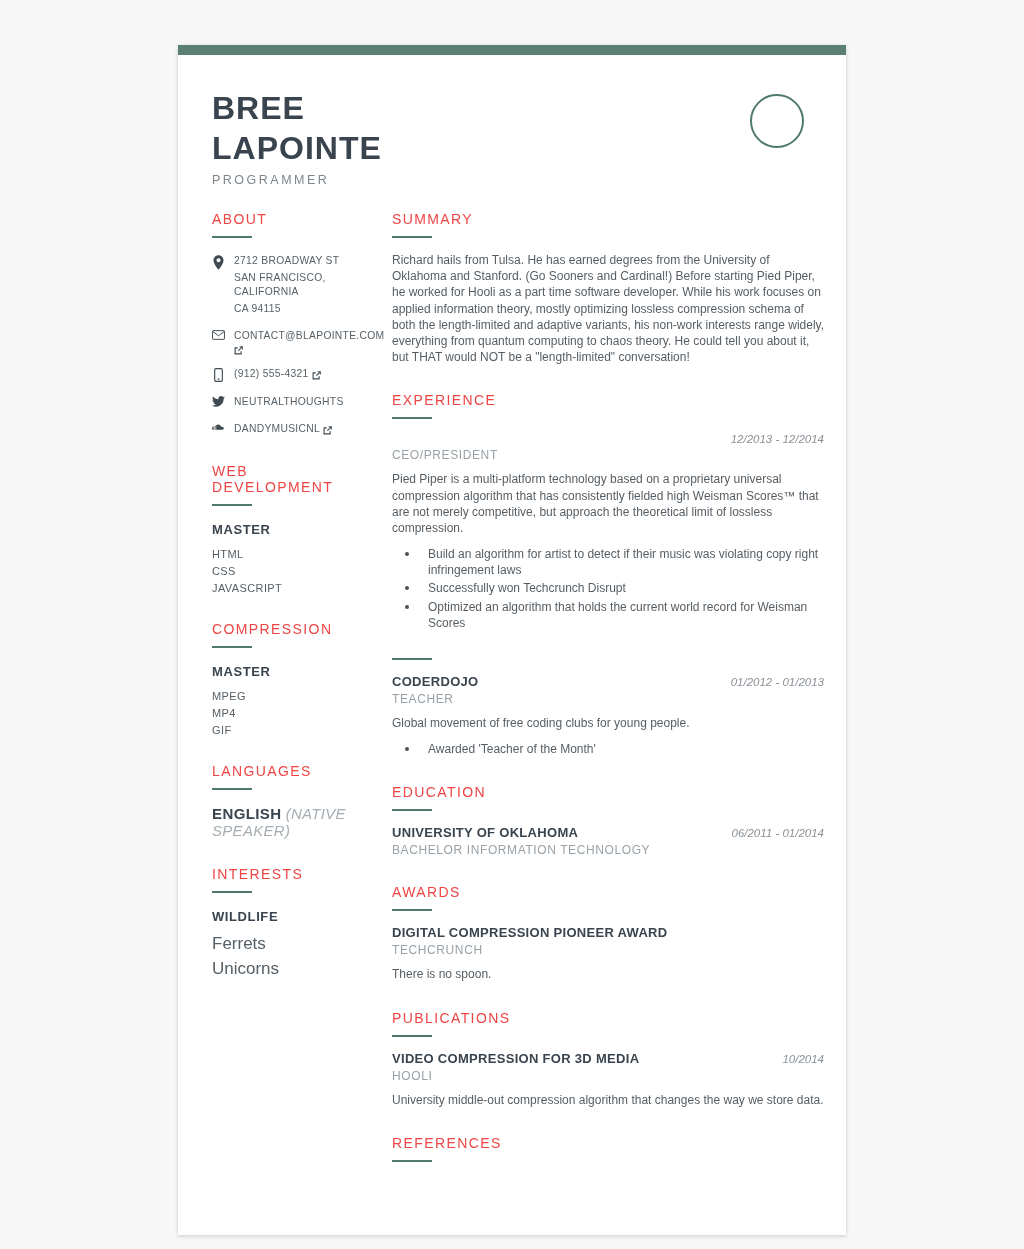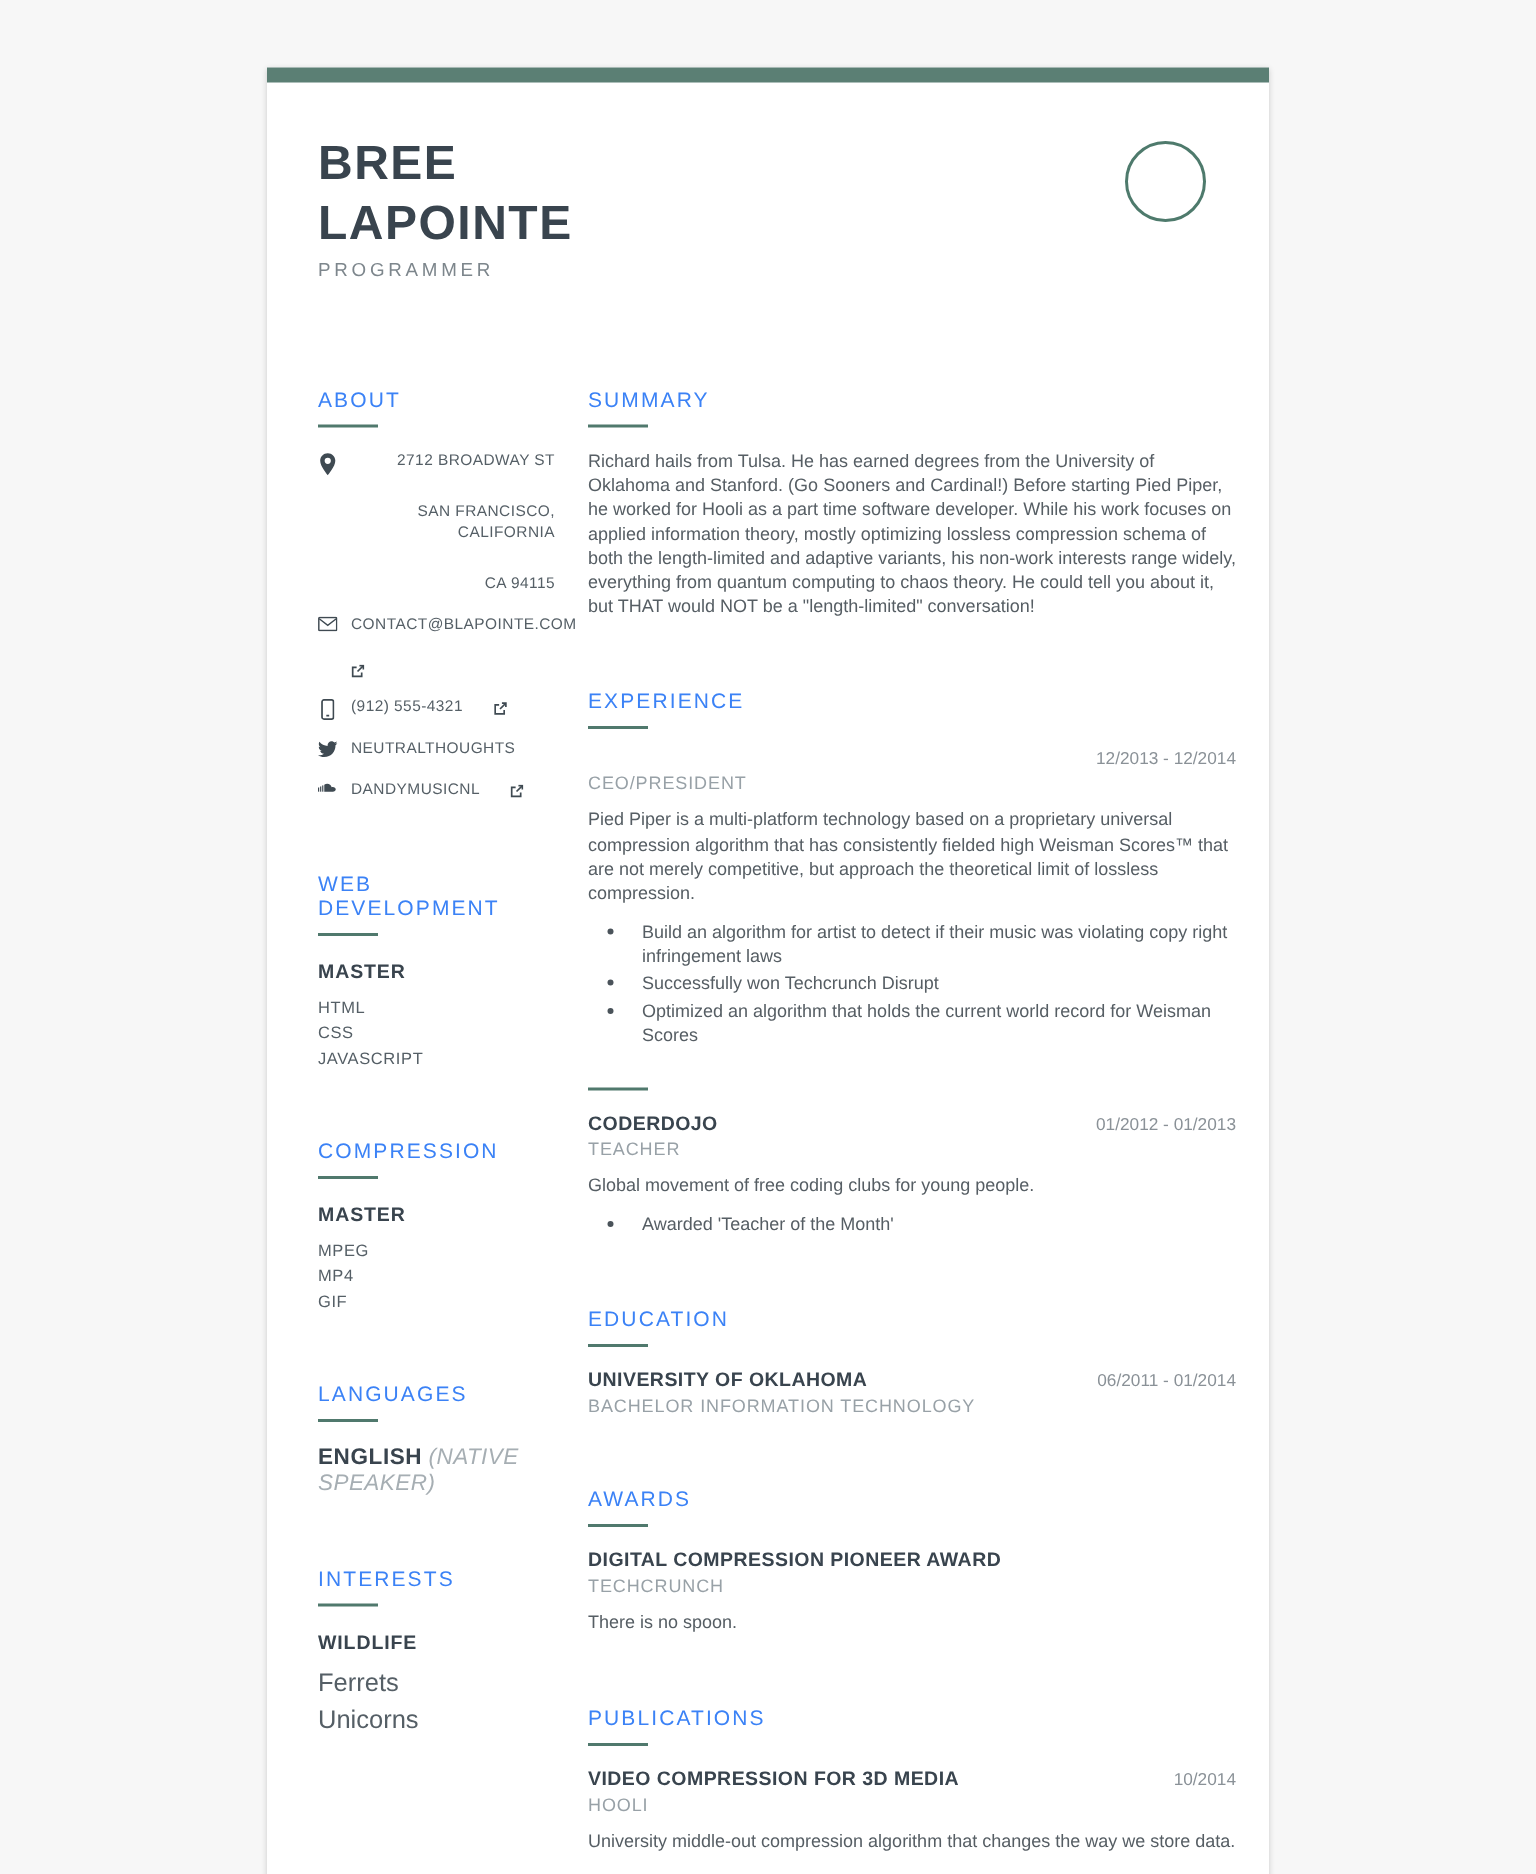--- a/index.html
+++ b/index.html
@@ -29,47 +29,47 @@
     border: 2px solid #4e7a6c; margin-top: 6px; margin-right: 20px;
     flex: 0 0 auto; background: #fff;
   }
 
   
   .columns { display: flex; gap: 22px; margin-top: 24px; }
   .sidebar { width: 158px; flex: 0 0 auto; }
   .main { flex: 1 1 auto; min-width: 0; }
 
   
-  .sec-heading { font-size: 14px; font-weight: 400; color: #3b82f6; letter-spacing: 1.4px; margin-top: 47px; }
+  .sec-heading { font-size: 14px; font-weight: 400; color: #ef4444; letter-spacing: 1.4px; }
   .sec-underline { display: block; width: 40px; height: 2px; background: #50796d; margin-top: 9px; }
   .section { margin-bottom: 27px; }
 
   
   .contact-list { margin-top: 16px; }
   .contact-item { display: flex; align-items: flex-start; gap: 9px; margin-bottom: 13px; color: #555f66; }
   .contact-item .c-icon { width: 13px; flex: 0 0 auto; color: #3f4a52; display: flex; justify-content: center; margin-top: 1px; }
-  .contact-text { font-size: 10.3px; letter-spacing: 0.3px; line-height: 1.35; color: #555f66; text-decoration: none; display: flex; flex-wrap: wrap; align-items: center; gap: 20px; text-align: right; }
+  .contact-text { font-size: 10.3px; letter-spacing: 0.3px; line-height: 1.35; color: #555f66; text-decoration: none; display: flex; flex-wrap: wrap; align-items: center; gap: 3px; }
   .addr-line { display: block; width: 100%; }
   .ext-icon { display: inline-block; width: 9px; height: 9px; color: #3f4a52; }
   .skill-level { font-size: 13px; font-weight: bold; color: #39444e; letter-spacing: 0.6px; margin-top: 16px; }
   .skill-items { margin-top: 11px; }
   .skill-items li { list-style: none; font-size: 11px; color: #555f66; letter-spacing: 0.4px; margin-bottom: 5px; }
   .lang-row { margin-top: 15px; font-size: 15px; }
   .lang-name { font-weight: bold; color: #39444e; letter-spacing: 0.4px; }
   .lang-note { font-style: italic; color: #a6aeb3; letter-spacing: 0.3px; }
   .interest-items { margin-top: 10px; }
   .interest-items li { list-style: none; font-size: 17px; color: #555f66; margin-bottom: 5px; }
 
   
   .body-text { font-size: 12px; line-height: 1.35; color: #565e64; }
   .summary-text { margin-top: 14px; }
   .entry { margin-top: 14px; }
   .entry-head { display: flex; justify-content: space-between; align-items: baseline; }
   .entry-title { font-size: 13px; font-weight: bold; color: #39444e; letter-spacing: 0.3px; }
-  .entry-date { font-size: 11.5px; color: #8a9197; white-space: nowrap; }
+  .entry-date { font-size: 11.5px; font-style: italic; color: #8a9197; white-space: nowrap; }
   .entry-sub { font-size: 12px; color: #98a1a7; letter-spacing: 0.6px; margin-top: 3px; }
   .entry-desc { margin-top: 9px; }
   .bullets { margin-top: 10px; }
   .bullets li { list-style: none; position: relative; padding-left: 36px; font-size: 12px; line-height: 1.35; color: #565e64; margin-bottom: 2px; }
   .bullets li::before { content: ""; position: absolute; left: 13px; top: 6px; width: 4px; height: 4px; border-radius: 50%; background: #4a535a; }
   .courses { display: flex; margin-top: 12px; padding-left: 27px; }
   .courses .course { font-size: 12px; color: #565e64; width: 216px; flex: 0 0 auto; }
 </style>
 </head>
 <body>

